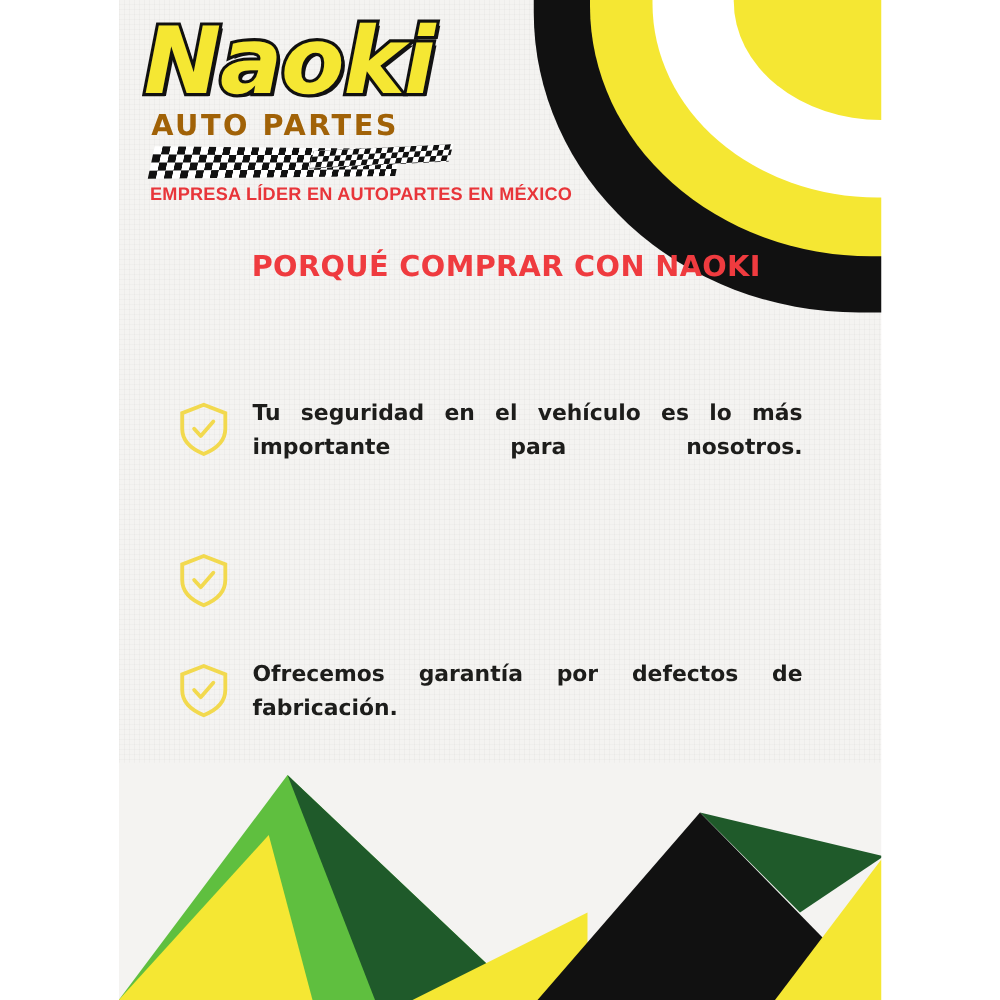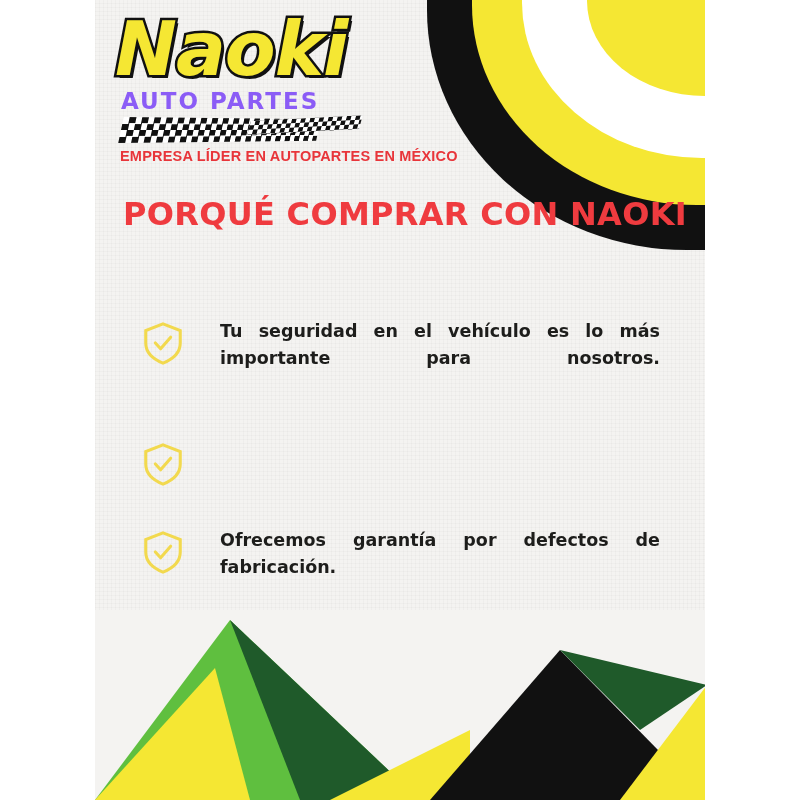--- a/index.html
+++ b/index.html
@@ -111,21 +111,21 @@
     margin: 0;
     text-shadow:
       3px 3px 0 #111111,
       -1px -1px 0 #111111;
   }
   .logo-sub {
     font-family: "DejaVu Sans", sans-serif;
     font-weight: bold;
     font-size: 23px;
     letter-spacing: 2px;
-    color: #8b5cf6;
+    color: #a16207;
     margin: -4px 0 0 6px;
   }
   .checker {
     margin-top: 3px;
     margin-left: 6px;
     width: 240px;
     height: 26px;
     background-image:
       repeating-conic-gradient(#111111 0% 25%, #ffffff 0% 50%);
     background-size: 13px 13px;
@@ -155,38 +155,37 @@
 
   
   .headline {
     position: absolute;
     left: 115px;
     top: 190px;
     width: 580px;
     text-align: center;
     font-family: "DejaVu Sans", sans-serif;
     font-weight: bold;
-    font-size: 32px;
+    font-size: 23px;
     line-height: 48px;
     color: #ef3b3f;
     letter-spacing: 0.3px;
   }
 
   
   .benefits {
     position: absolute;
     left: 140px;
     top: 318px;
     width: 520px;
   }
   .benefit {
     display: flex;
     align-items: flex-start;
     margin-bottom: 40px;
-    justify-content: space-between;
   }
   .benefit .shield {
     flex: 0 0 auto;
     width: 46px;
     height: 46px;
     margin-right: 16px;
     margin-top: 2px;
   }
   .benefit .btext {
     font-family: "DejaVu Sans", sans-serif;

